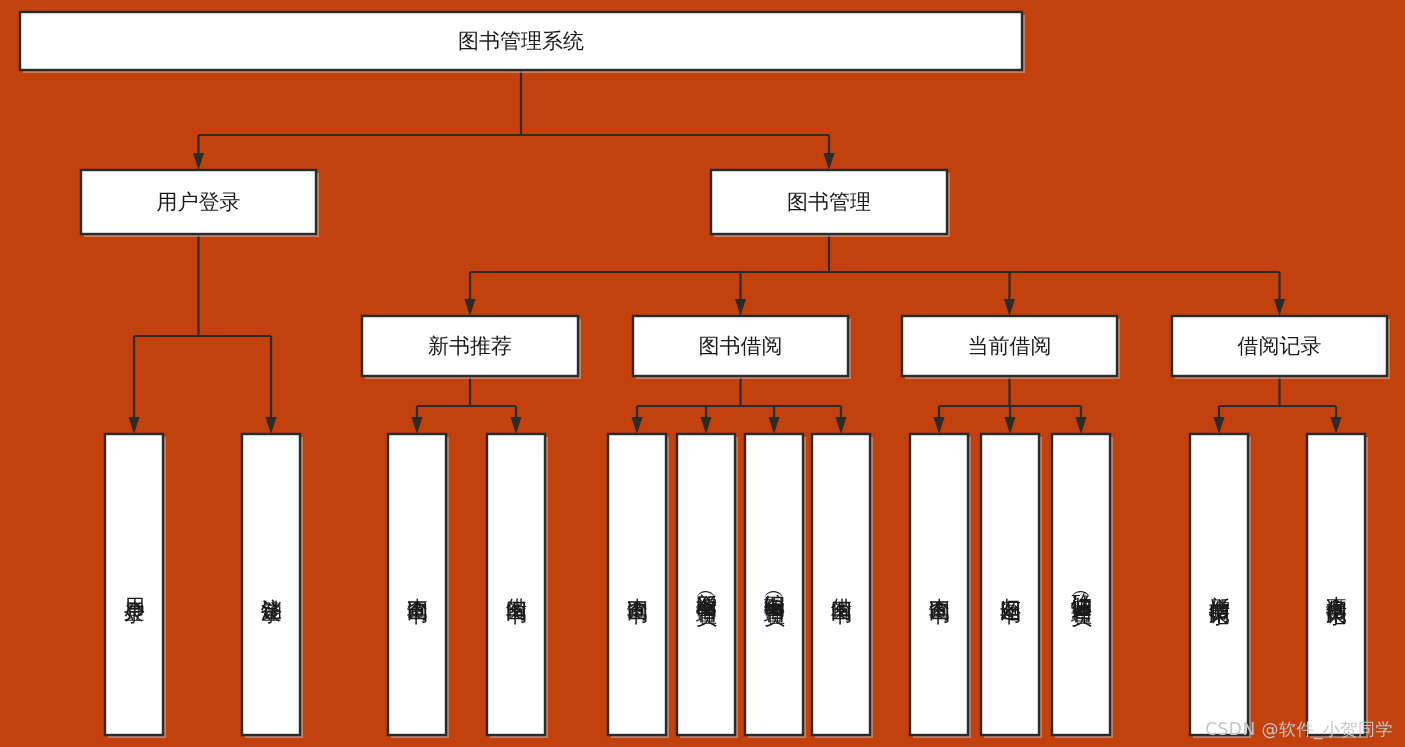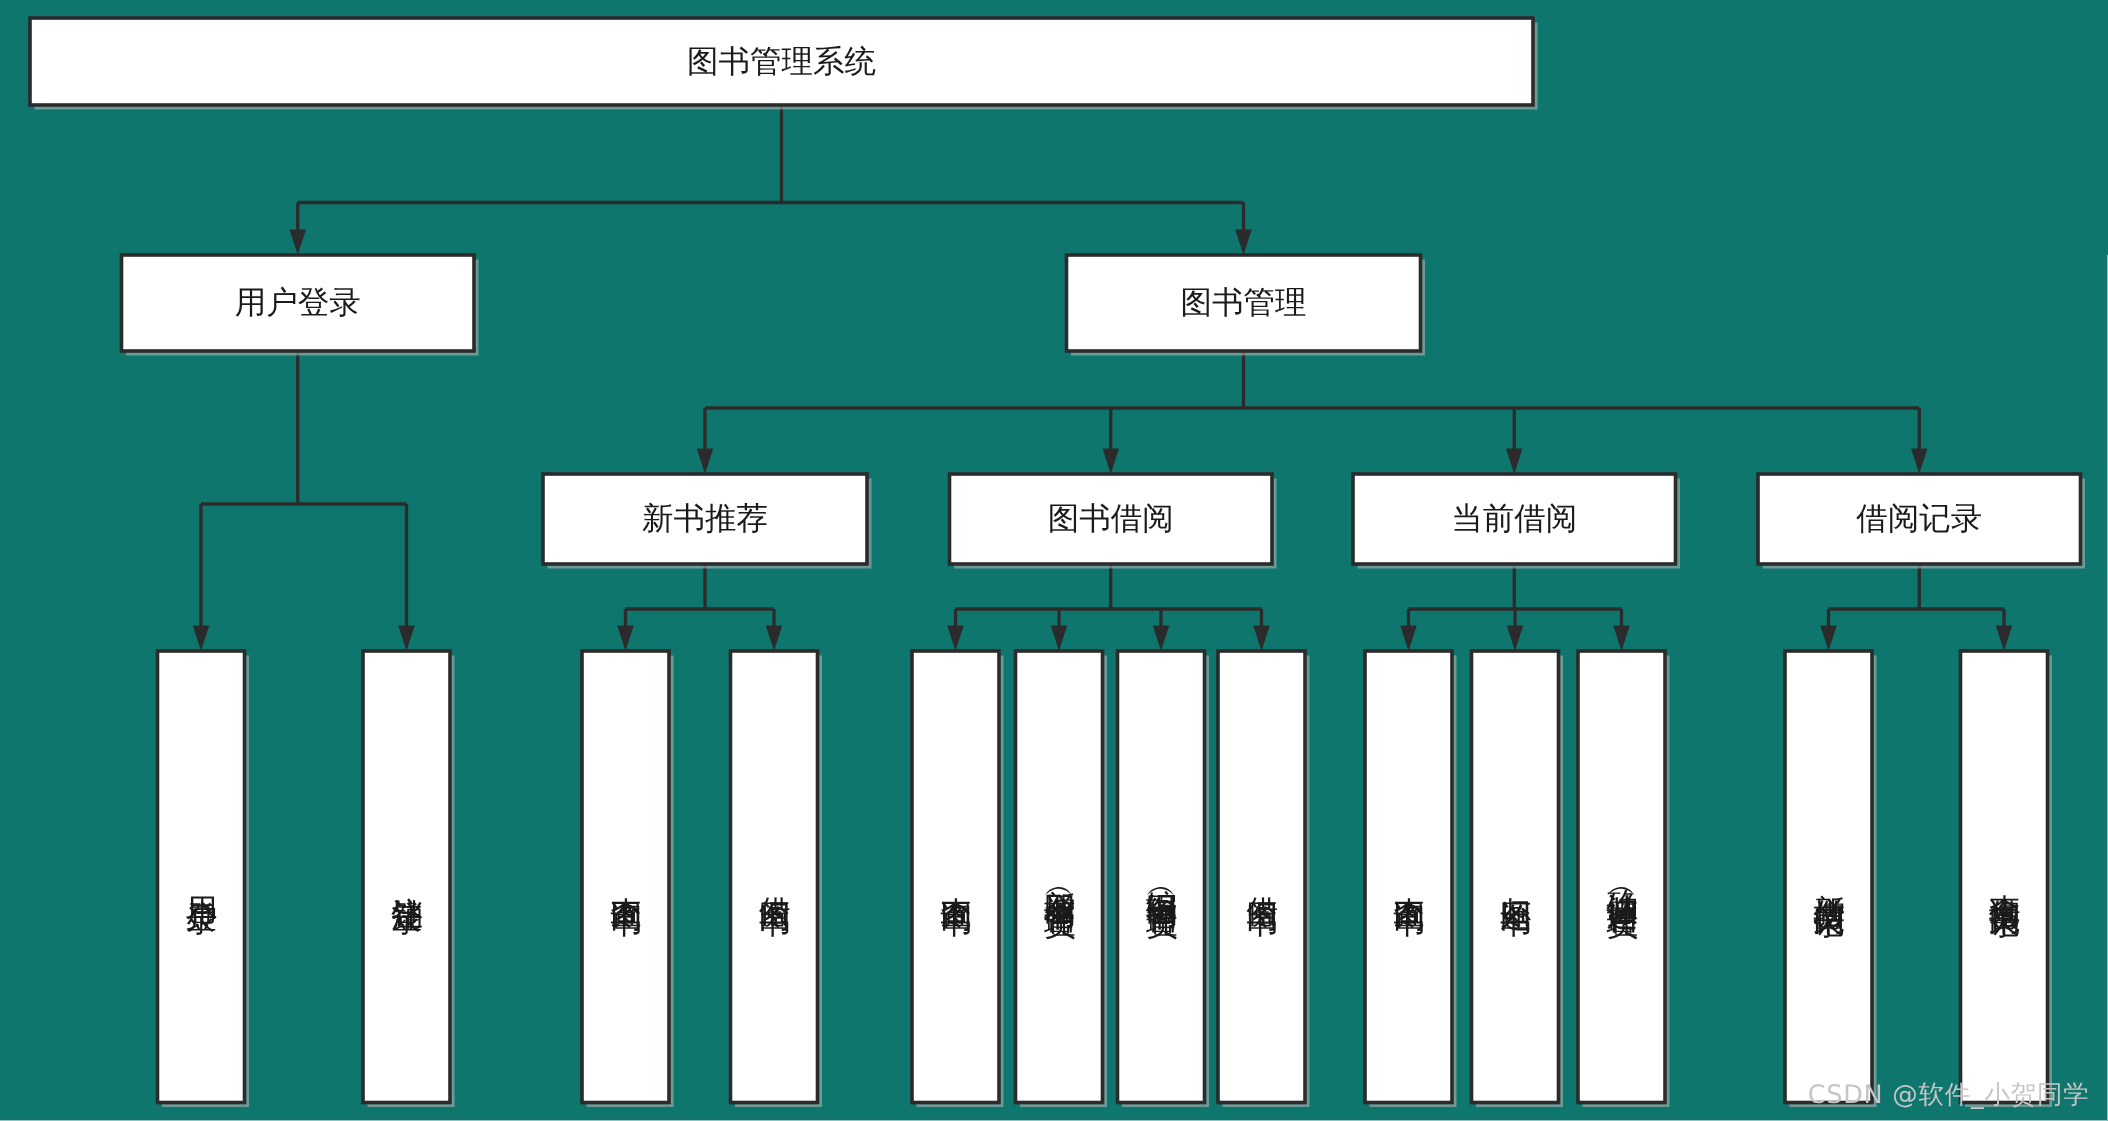--- a/index.html
+++ b/index.html
@@ -7,21 +7,21 @@
     padding: 0;
     background: #ffffff;
   }
   body {
     font-family: "DejaVu Sans", "Liberation Sans", sans-serif;
   }
   #stage {
     position: relative;
     width: 1405px;
     height: 747px;
-    background: #0f766e;
+    background: #c2410c;
     overflow: hidden;
   }
   svg#diagram {
     position: absolute;
     left: 0;
     top: 0;
     width: 1405px;
     height: 747px;
     display: block;
   }

